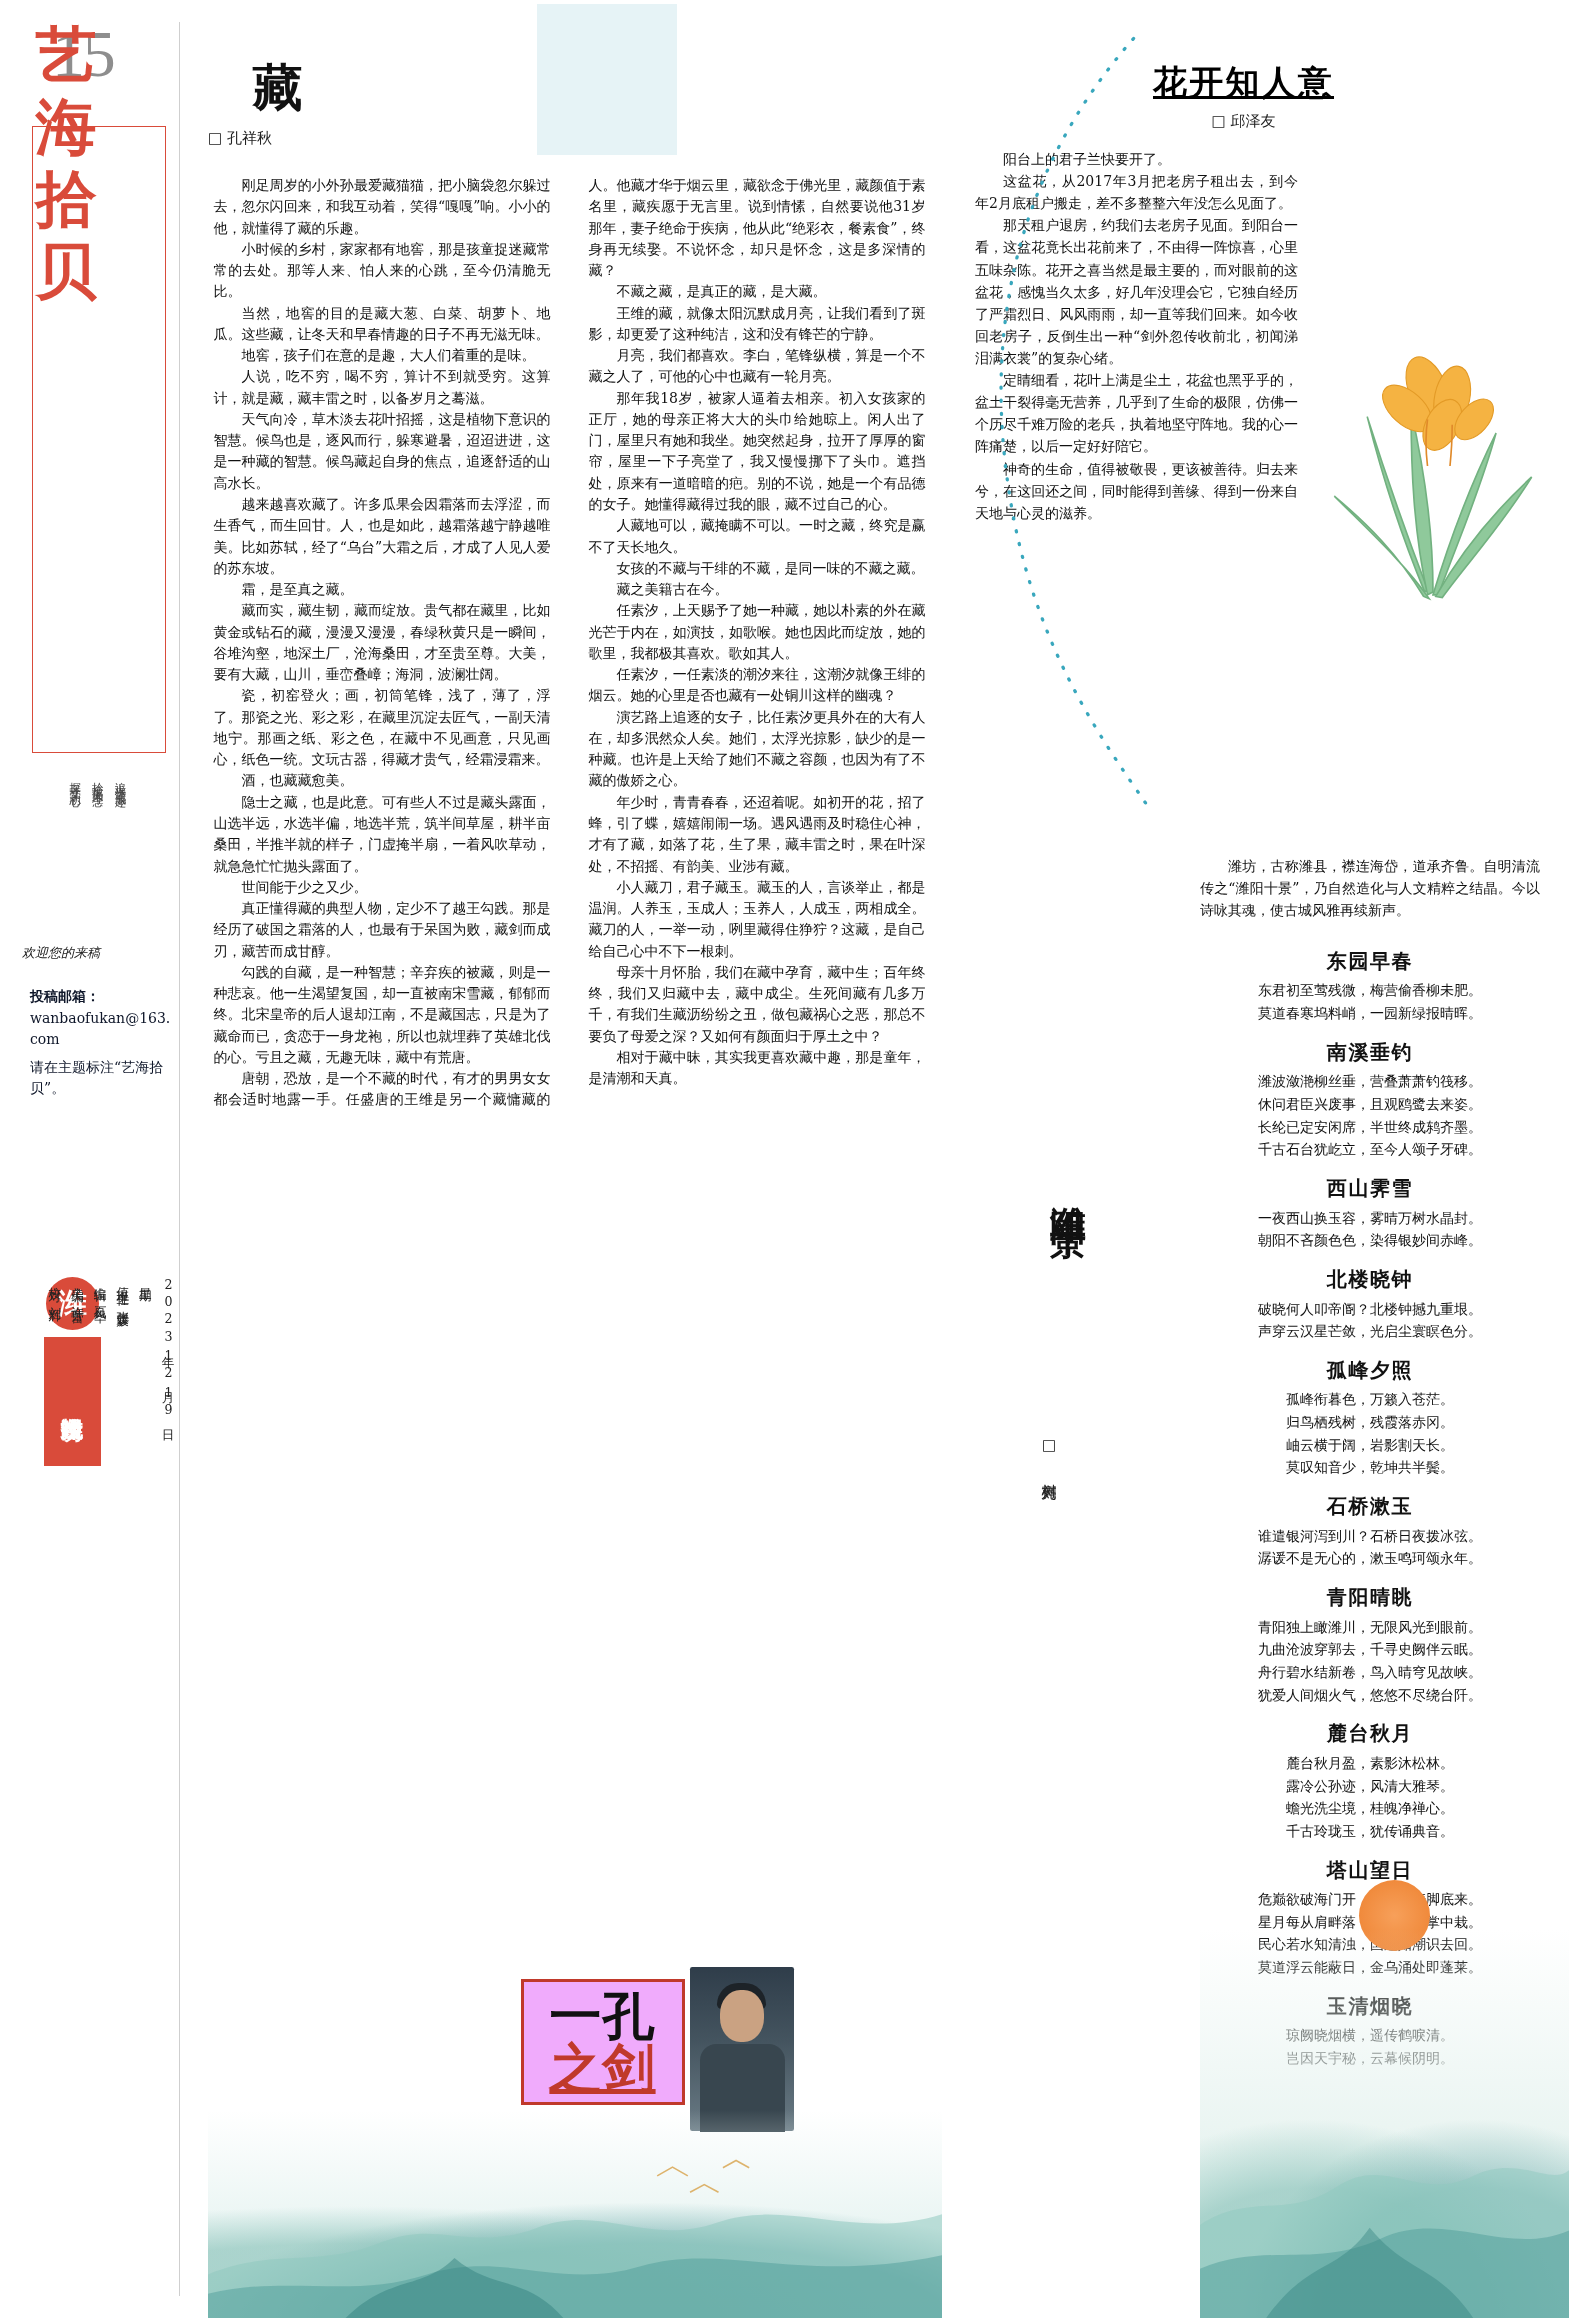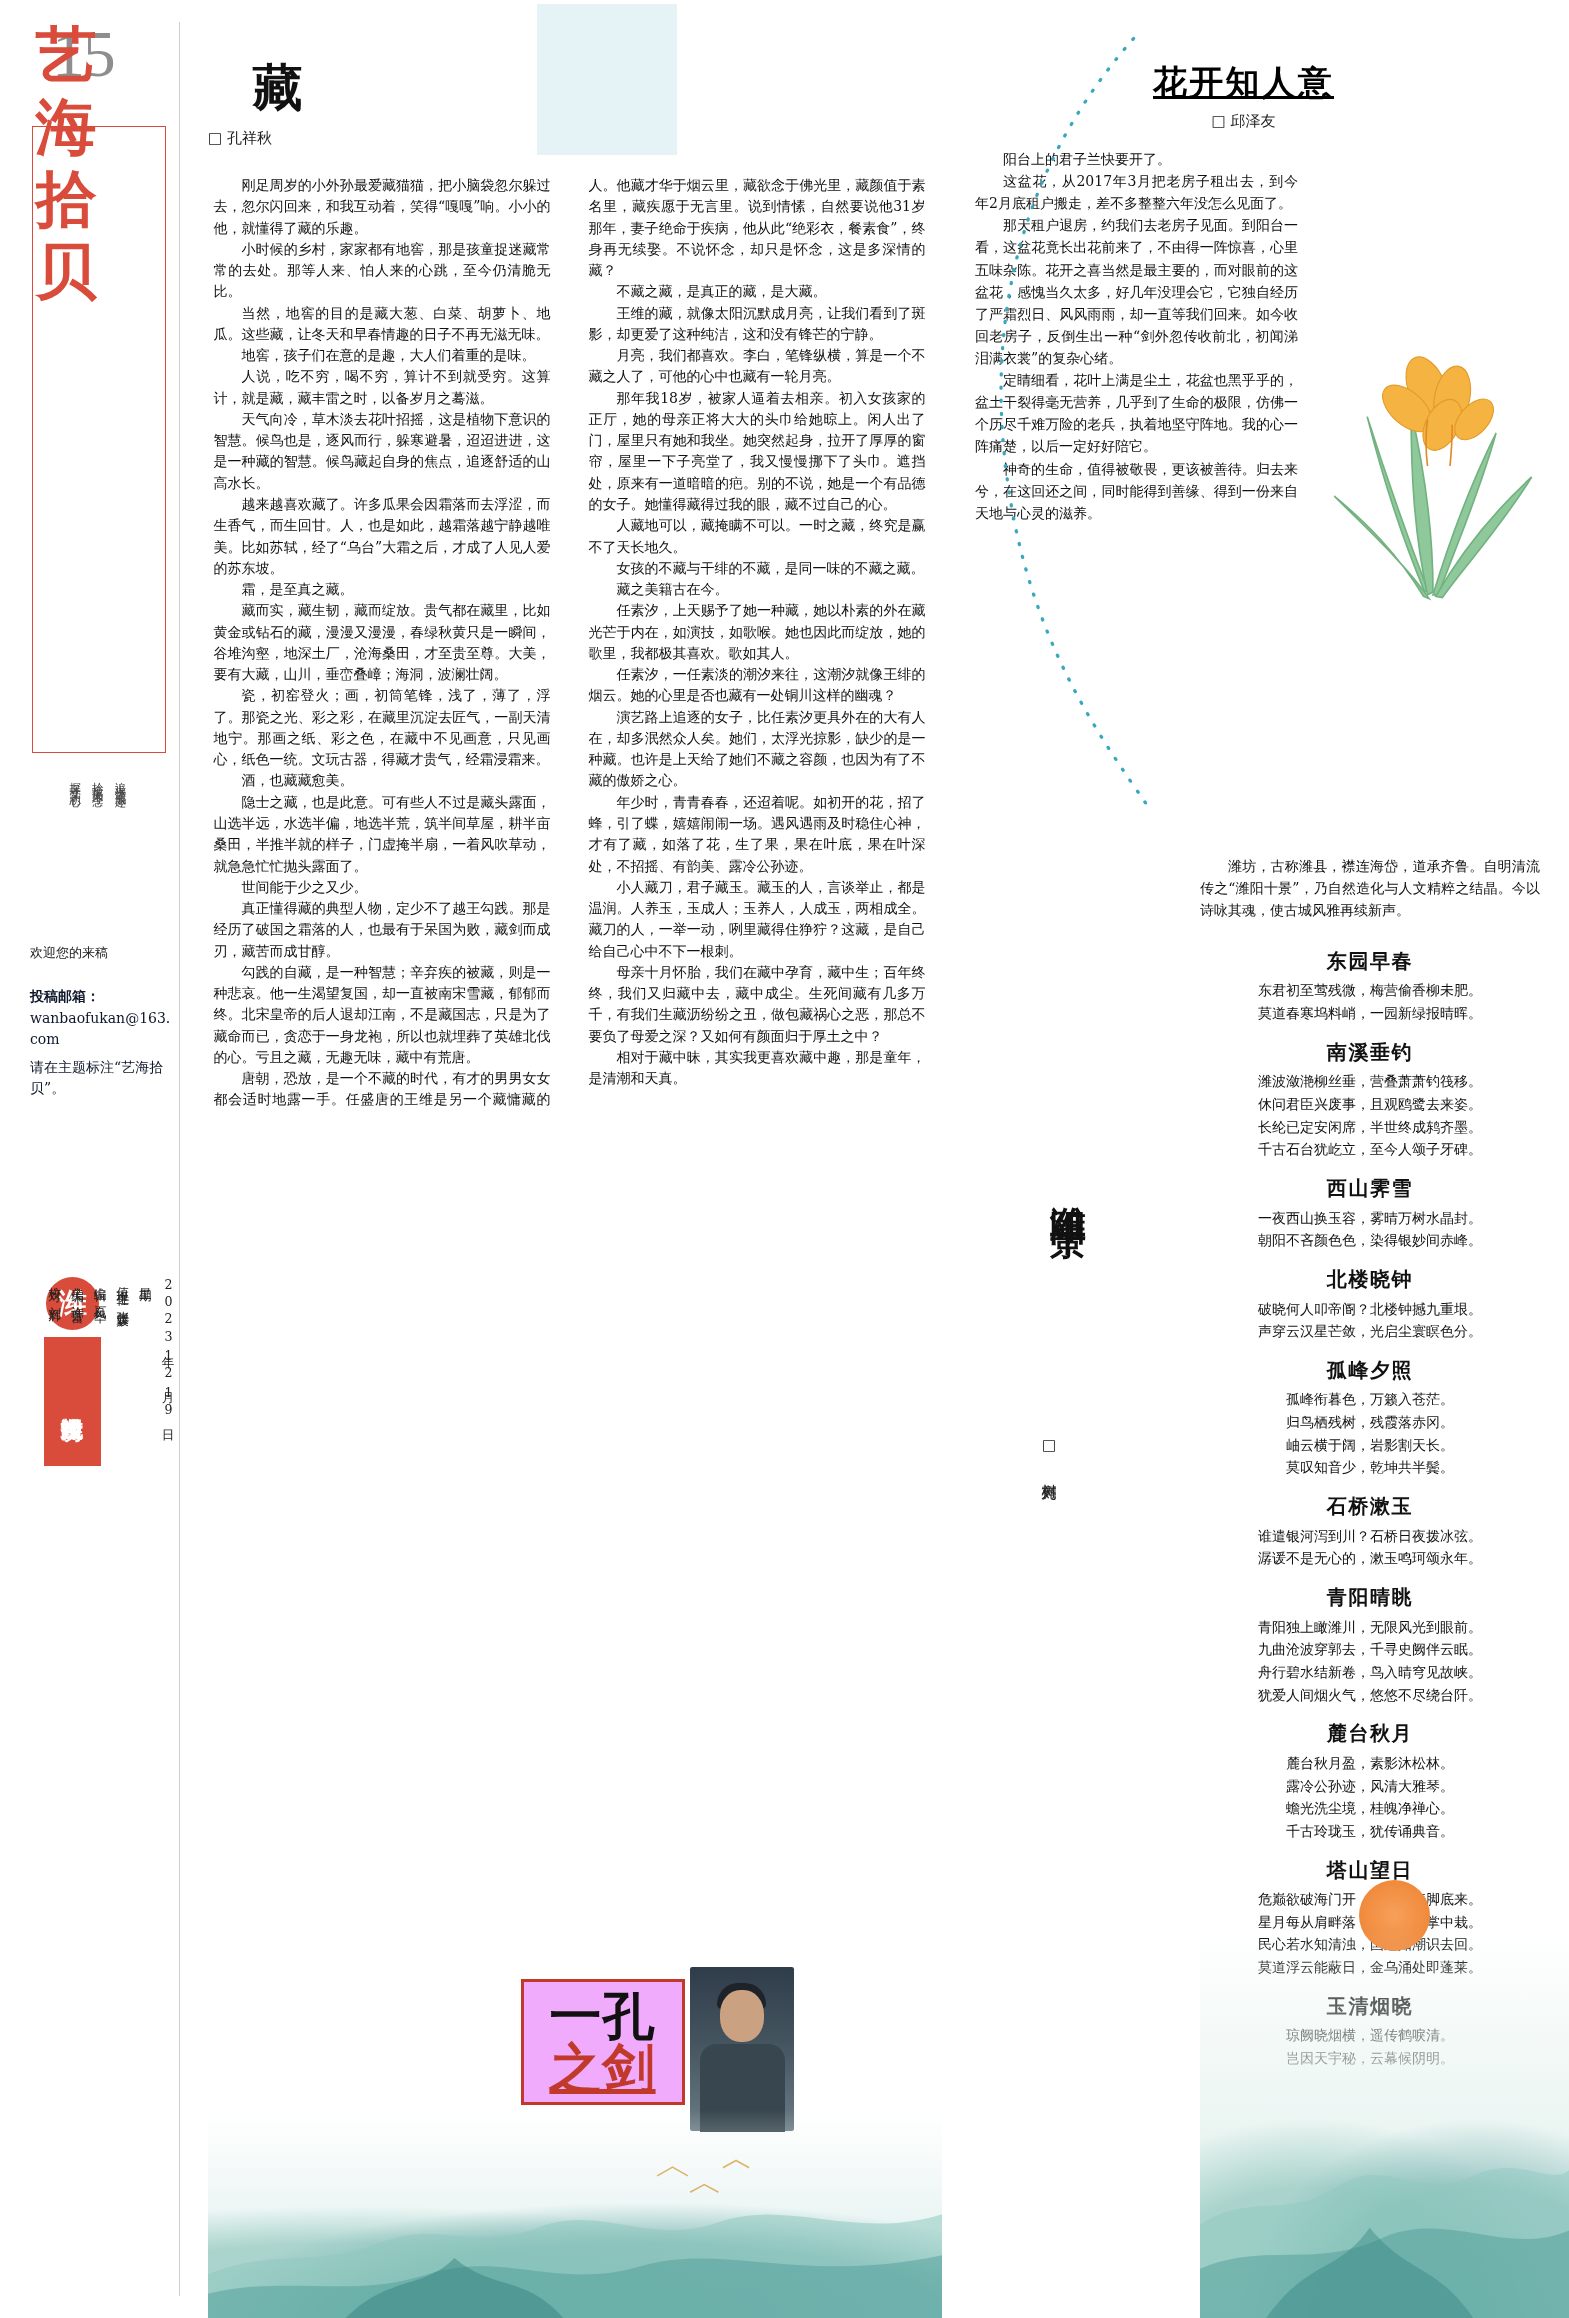--- a/index.html
+++ b/index.html
@@ -34,22 +34,22 @@
   }
   .slogan{
     position:absolute;left:33px;top:773px;width:129px;height:115px;
     display:flex;flex-direction:row-reverse;justify-content:center;gap:10px;
   }
   .slogan div{
     writing-mode:vertical-rl;text-orientation:upright;
     font-size:11.5px;color:#444;letter-spacing:2.7px;line-height:1.1;
   }
   .welcome{
-    position:absolute;left:30px;top:943px;width:142px;
-    font-size:13px;color:#222;line-height:1.6;
+    position:absolute;left:22px;top:943px;width:142px;
+    font-size:13px;color:#222;line-height:1.6;font-style:italic;
   }
   .mail{
     position:absolute;left:30px;top:986px;width:145px;
     font-size:14px;color:#0f172a;line-height:1.55;font-weight:bold;
   }
   .mail .addr{font-weight:normal;word-break:break-all;}
   .mail .note{font-weight:normal;margin-top:5.5px;}
 
   .logo-wrap{position:absolute;left:43px;top:1277px;width:66px;}
   .logo-badge{
@@ -270,21 +270,21 @@
       <p>不藏之藏，是真正的藏，是大藏。</p>
       <p>王维的藏，就像太阳沉默成月亮，让我们看到了斑影，却更爱了这种纯洁，这和没有锋芒的宁静。</p>
       <p>月亮，我们都喜欢。李白，笔锋纵横，算是一个不藏之人了，可他的心中也藏有一轮月亮。</p>
       <p>那年我18岁，被家人逼着去相亲。初入女孩家的正厅，她的母亲正将大大的头巾给她晾上。闲人出了门，屋里只有她和我坐。她突然起身，拉开了厚厚的窗帘，屋里一下子亮堂了，我又慢慢挪下了头巾。遮挡处，原来有一道暗暗的疤。别的不说，她是一个有品德的女子。她懂得藏得过我的眼，藏不过自己的心。</p>
       <p>人藏地可以，藏掩瞒不可以。一时之藏，终究是赢不了天长地久。</p>
       <p>女孩的不藏与干绯的不藏，是同一味的不藏之藏。</p>
       <p>藏之美籍古在今。</p>
       <p>任素汐，上天赐予了她一种藏，她以朴素的外在藏光芒于内在，如演技，如歌喉。她也因此而绽放，她的歌里，我都极其喜欢。歌如其人。</p>
       <p>任素汐，一任素淡的潮汐来往，这潮汐就像王绯的烟云。她的心里是否也藏有一处铜川这样的幽魂？</p>
       <p>演艺路上追逐的女子，比任素汐更具外在的大有人在，却多泯然众人矣。她们，太浮光掠影，缺少的是一种藏。也许是上天给了她们不藏之容颜，也因为有了不藏的傲娇之心。</p>
-      <p>年少时，青青春春，还迢着呢。如初开的花，招了蜂，引了蝶，嬉嬉闹闹一场。遇风遇雨及时稳住心神，才有了藏，如落了花，生了果，果在叶底，果在叶深处，不招摇、有韵美、露冷公孙迹。</p>
+      <p>年少时，青青春春，还迢着呢。如初开的花，招了蜂，引了蝶，嬉嬉闹闹一场。遇风遇雨及时稳住心神，才有了藏，如落了花，生了果，藏丰雷之时，果在叶深处，不招摇、有韵美、业涉有藏。</p>
       <p>小人藏刀，君子藏玉。藏玉的人，言谈举止，都是温润。人养玉，玉成人；玉养人，人成玉，两相成全。藏刀的人，一举一动，咧里藏得住狰狞？这藏，是自己给自己心中不下一根刺。</p>
       <p>母亲十月怀胎，我们在藏中孕育，藏中生；百年终终，我们又归藏中去，藏中成尘。生死间藏有几多万千，有我们生藏沥纷纷之丑，做包藏祸心之恶，那总不要负了母爱之深？又如何有颜面归于厚土之中？</p>
       <p>相对于藏中昧，其实我更喜欢藏中趣，那是童年，是清潮和天真。</p>
     </div>
 
     <div class="photo-block">
       <div class="photo-stamp">
         <div class="ct">
           <span>一孔</span><br>
           <span class="red">之剑</span>

